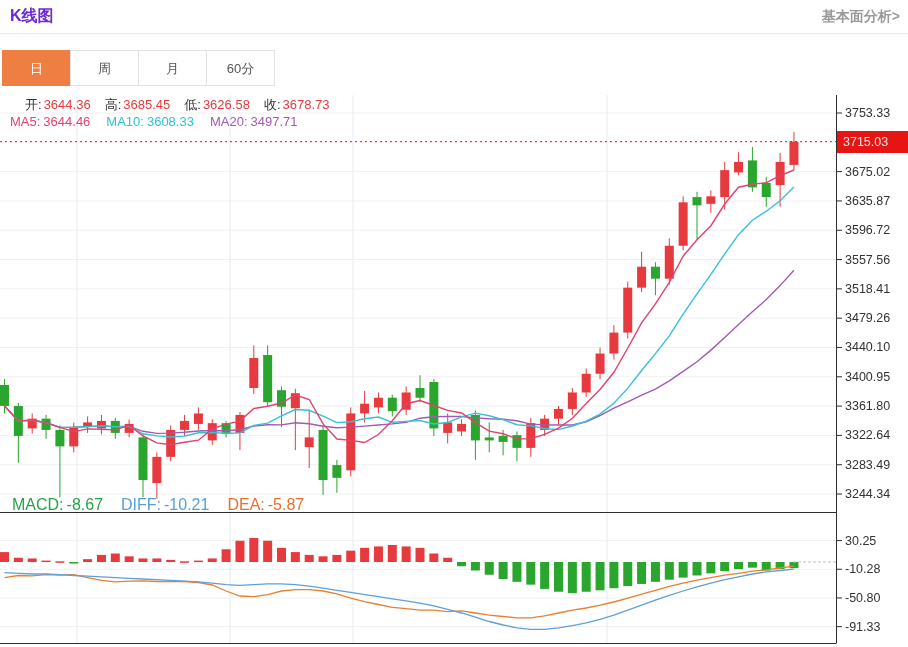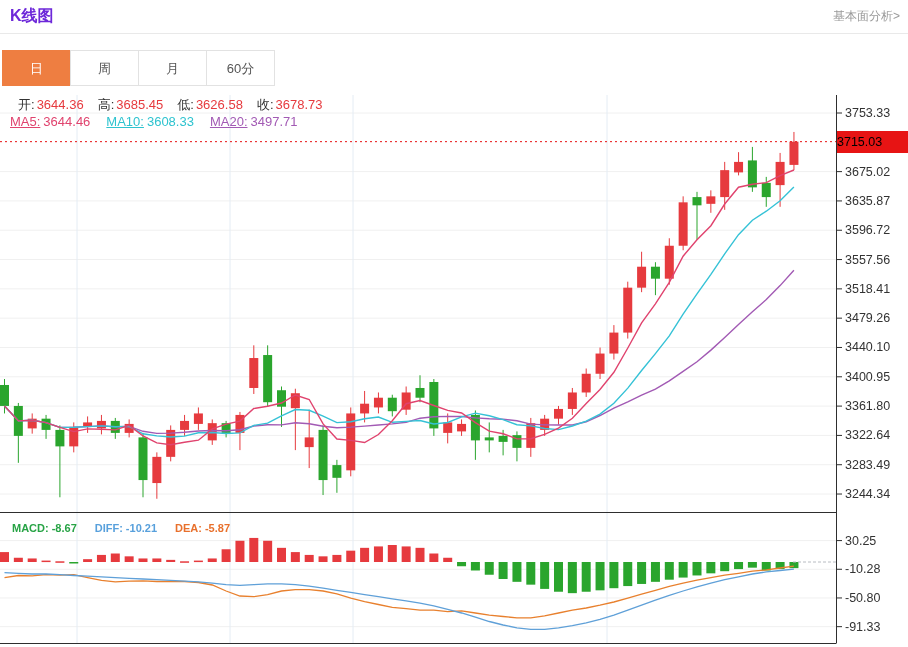--- a/index.html
+++ b/index.html
@@ -1,37 +1,37 @@
 <!DOCTYPE html>
 <html><head>
 <meta charset="utf-8">
 <style>
   html,body{margin:0;padding:0;background:#fff;}
   body{width:908px;height:647px;overflow:hidden;font-family:"Liberation Sans",sans-serif;}
   #app{position:relative;width:908px;height:647px;background:#fff;}
   #chart-svg{position:absolute;left:0;top:0;z-index:1;}
   .overlay{position:absolute;z-index:2;}
   #page-title{left:10px;top:6px;font-size:16px;font-weight:bold;color:#6d28d9;}
-  #fund-link{right:8px;top:8px;font-size:12px;color:#999;cursor:pointer;}
+  #fund-link{right:8px;top:8px;font-size:14px;color:#999;cursor:pointer;font-weight:bold;}
   #header-divider{left:0;top:33px;width:908px;height:0;border-top:1px solid #e9e9e9;}
   #tabs{left:3px;top:50px;display:flex;}
   .tab{width:69px;height:36px;line-height:36px;text-align:center;font-size:13px;color:#555;
        background:#fff;border:1px solid #e2e2e2;margin-left:-1px;cursor:pointer;box-sizing:border-box;}
   .tab.sel{background:#ee7e41;border-color:#ee7e41;color:#fff;}
-  #ohlc-row{left:18px;top:96px;font-size:13px;white-space:nowrap;}
+  #ohlc-row{left:25px;top:96px;font-size:13px;white-space:nowrap;}
   #ohlc-row .lbl{color:#333;margin-right:2px;}
   #ohlc-row .val{margin-right:14px;}
   #ma-row{left:10px;top:114px;font-size:13px;white-space:nowrap;}
-  #ma-row .lbl{margin-right:3px;text-decoration:underline;}
+  #ma-row .lbl{margin-right:3px;}
   #ma-row .val{margin-right:16px;}
-  #macd-row{left:12px;top:522px;font-size:11px;white-space:nowrap;font-weight:bold;}
+  #macd-row{left:12px;top:496px;font-size:16px;white-space:nowrap;}
   #macd-row .lbl{margin-right:3px;}
   #macd-row .val{margin-right:18px;}
-  #price-tag{left:837px;top:131px;width:71px;height:22px;background:#e71414;color:#000000;
-             font-size:12.5px;line-height:22px;box-sizing:border-box;}
+  #price-tag{left:837px;top:131px;width:71px;height:22px;background:#e71414;color:#e5e5e5;
+             font-size:12.5px;line-height:22px;padding-left:6px;box-sizing:border-box;}
 </style>
 </head>
 <body>
 
 <div id="app">
   <svg id="chart-svg" width="908" height="647">
       <line x1="0" y1="113" x2="836" y2="113" stroke="#f0f0f0" stroke-width="1"></line>
       <line x1="0" y1="171.62286599999996" x2="836" y2="171.62286599999996" stroke="#f0f0f0" stroke-width="1"></line>
       <line x1="0" y1="200.93055600000002" x2="836" y2="200.93055600000002" stroke="#f0f0f0" stroke-width="1"></line>
       <line x1="0" y1="230.23824600000012" x2="836" y2="230.23824600000012" stroke="#f0f0f0" stroke-width="1"></line>

